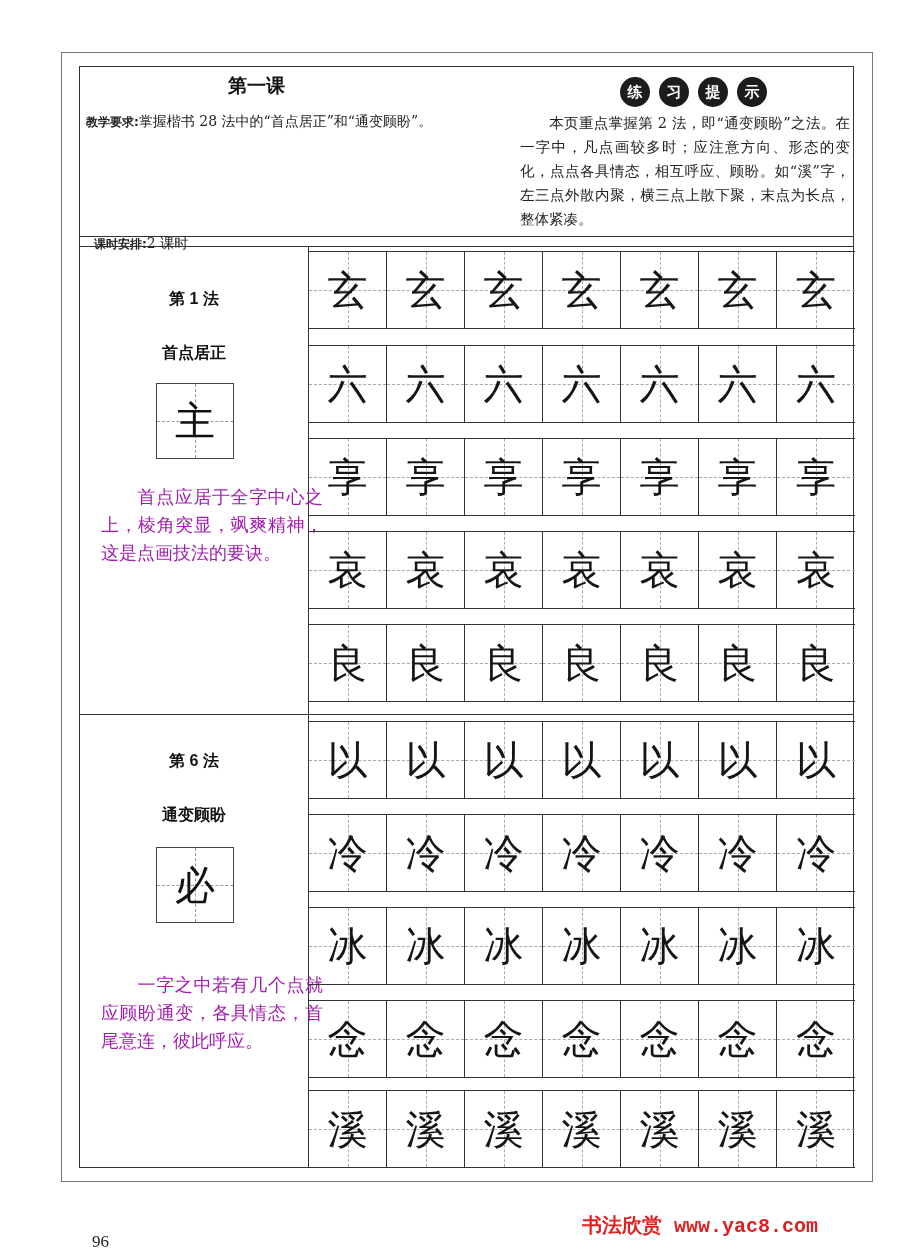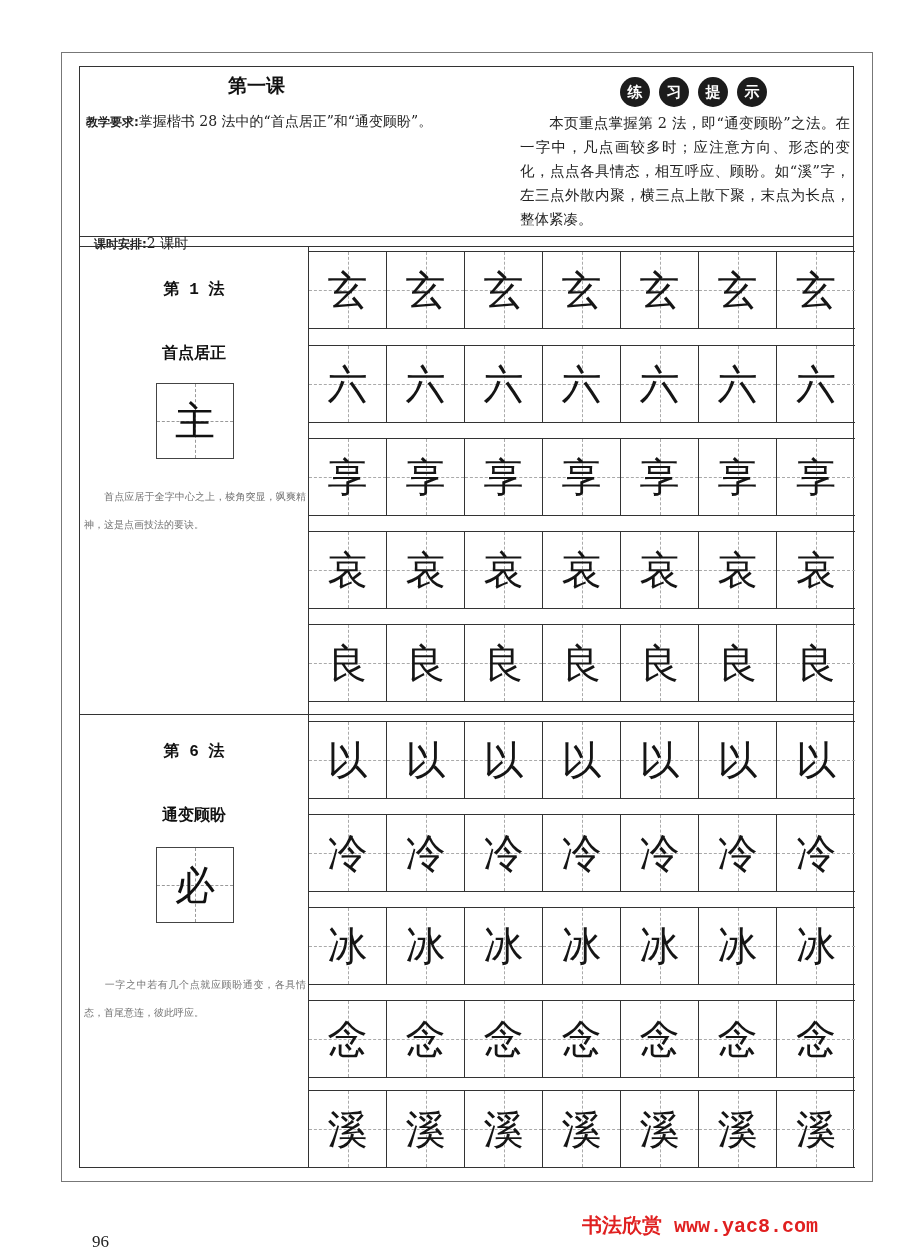--- a/index.html
+++ b/index.html
@@ -41,38 +41,38 @@
     text-align:justify; color:#222;
   }
   .section {
     position:absolute; left:0; width:100%; box-sizing:border-box;
   }
   .sec-left {
     position:absolute; left:0; top:0; width:229px; height:100%;
     border-right:1.5px solid #333; box-sizing:border-box;
   }
   .sec-num {
-    position:absolute; left:0; width:100%; text-align:center; font-family:Liberation Mono, monospace;
-    font-weight:bold; font-size:16px; color:#111;
+    position:absolute; left:0; width:100%; text-align:center; font-family:Liberation Sans, sans-serif;
+    font-weight:bold; font-size:16px; color:#111;margin-top:10px;
   }
   .sec-name {
     position:absolute; left:0; width:100%; text-align:center; font-family:"DejaVu Sans", sans-serif;
     font-weight:bold; font-size:16px; color:#111;
   }
   .example-box {
     position:absolute; left:76px; width:78px; height:76px; border:1px solid #444; box-sizing:border-box;
   }
   .example-box .hl { position:absolute; left:0; right:0; top:50%; border-top:1px dashed #999; }
   .example-box .vl { position:absolute; top:0; bottom:0; left:50%; border-left:1px dashed #999; }
   .example-box .ch {
     position:absolute; left:0; top:0; width:100%; height:100%; display:flex; align-items:center; justify-content:center;
     font-family:"DejaVu Serif", serif; font-size:40px; color:#111;
   }
   .sec-desc {
-    position:absolute; left:4px; width:222px; font-size:10px; line-height:28px; text-align:justify; color:#737373;
+    position:absolute; left:21px; width:222px; font-size:18px; line-height:28px; text-align:justify; color:#a21caf;
   }
   .grid { position:absolute; left:229px; top:0; width:546px; }
   .row {
     position:absolute; left:0; width:546px; height:78px; display:flex;
     border-top:1.5px solid #333; border-bottom:1.5px solid #333; box-sizing:border-box;
   }
   .cell {
     position:relative; width:78px; height:100%; border-right:1.5px solid #333; box-sizing:border-box;
   }
   .cell:last-child { border-right:none; }

